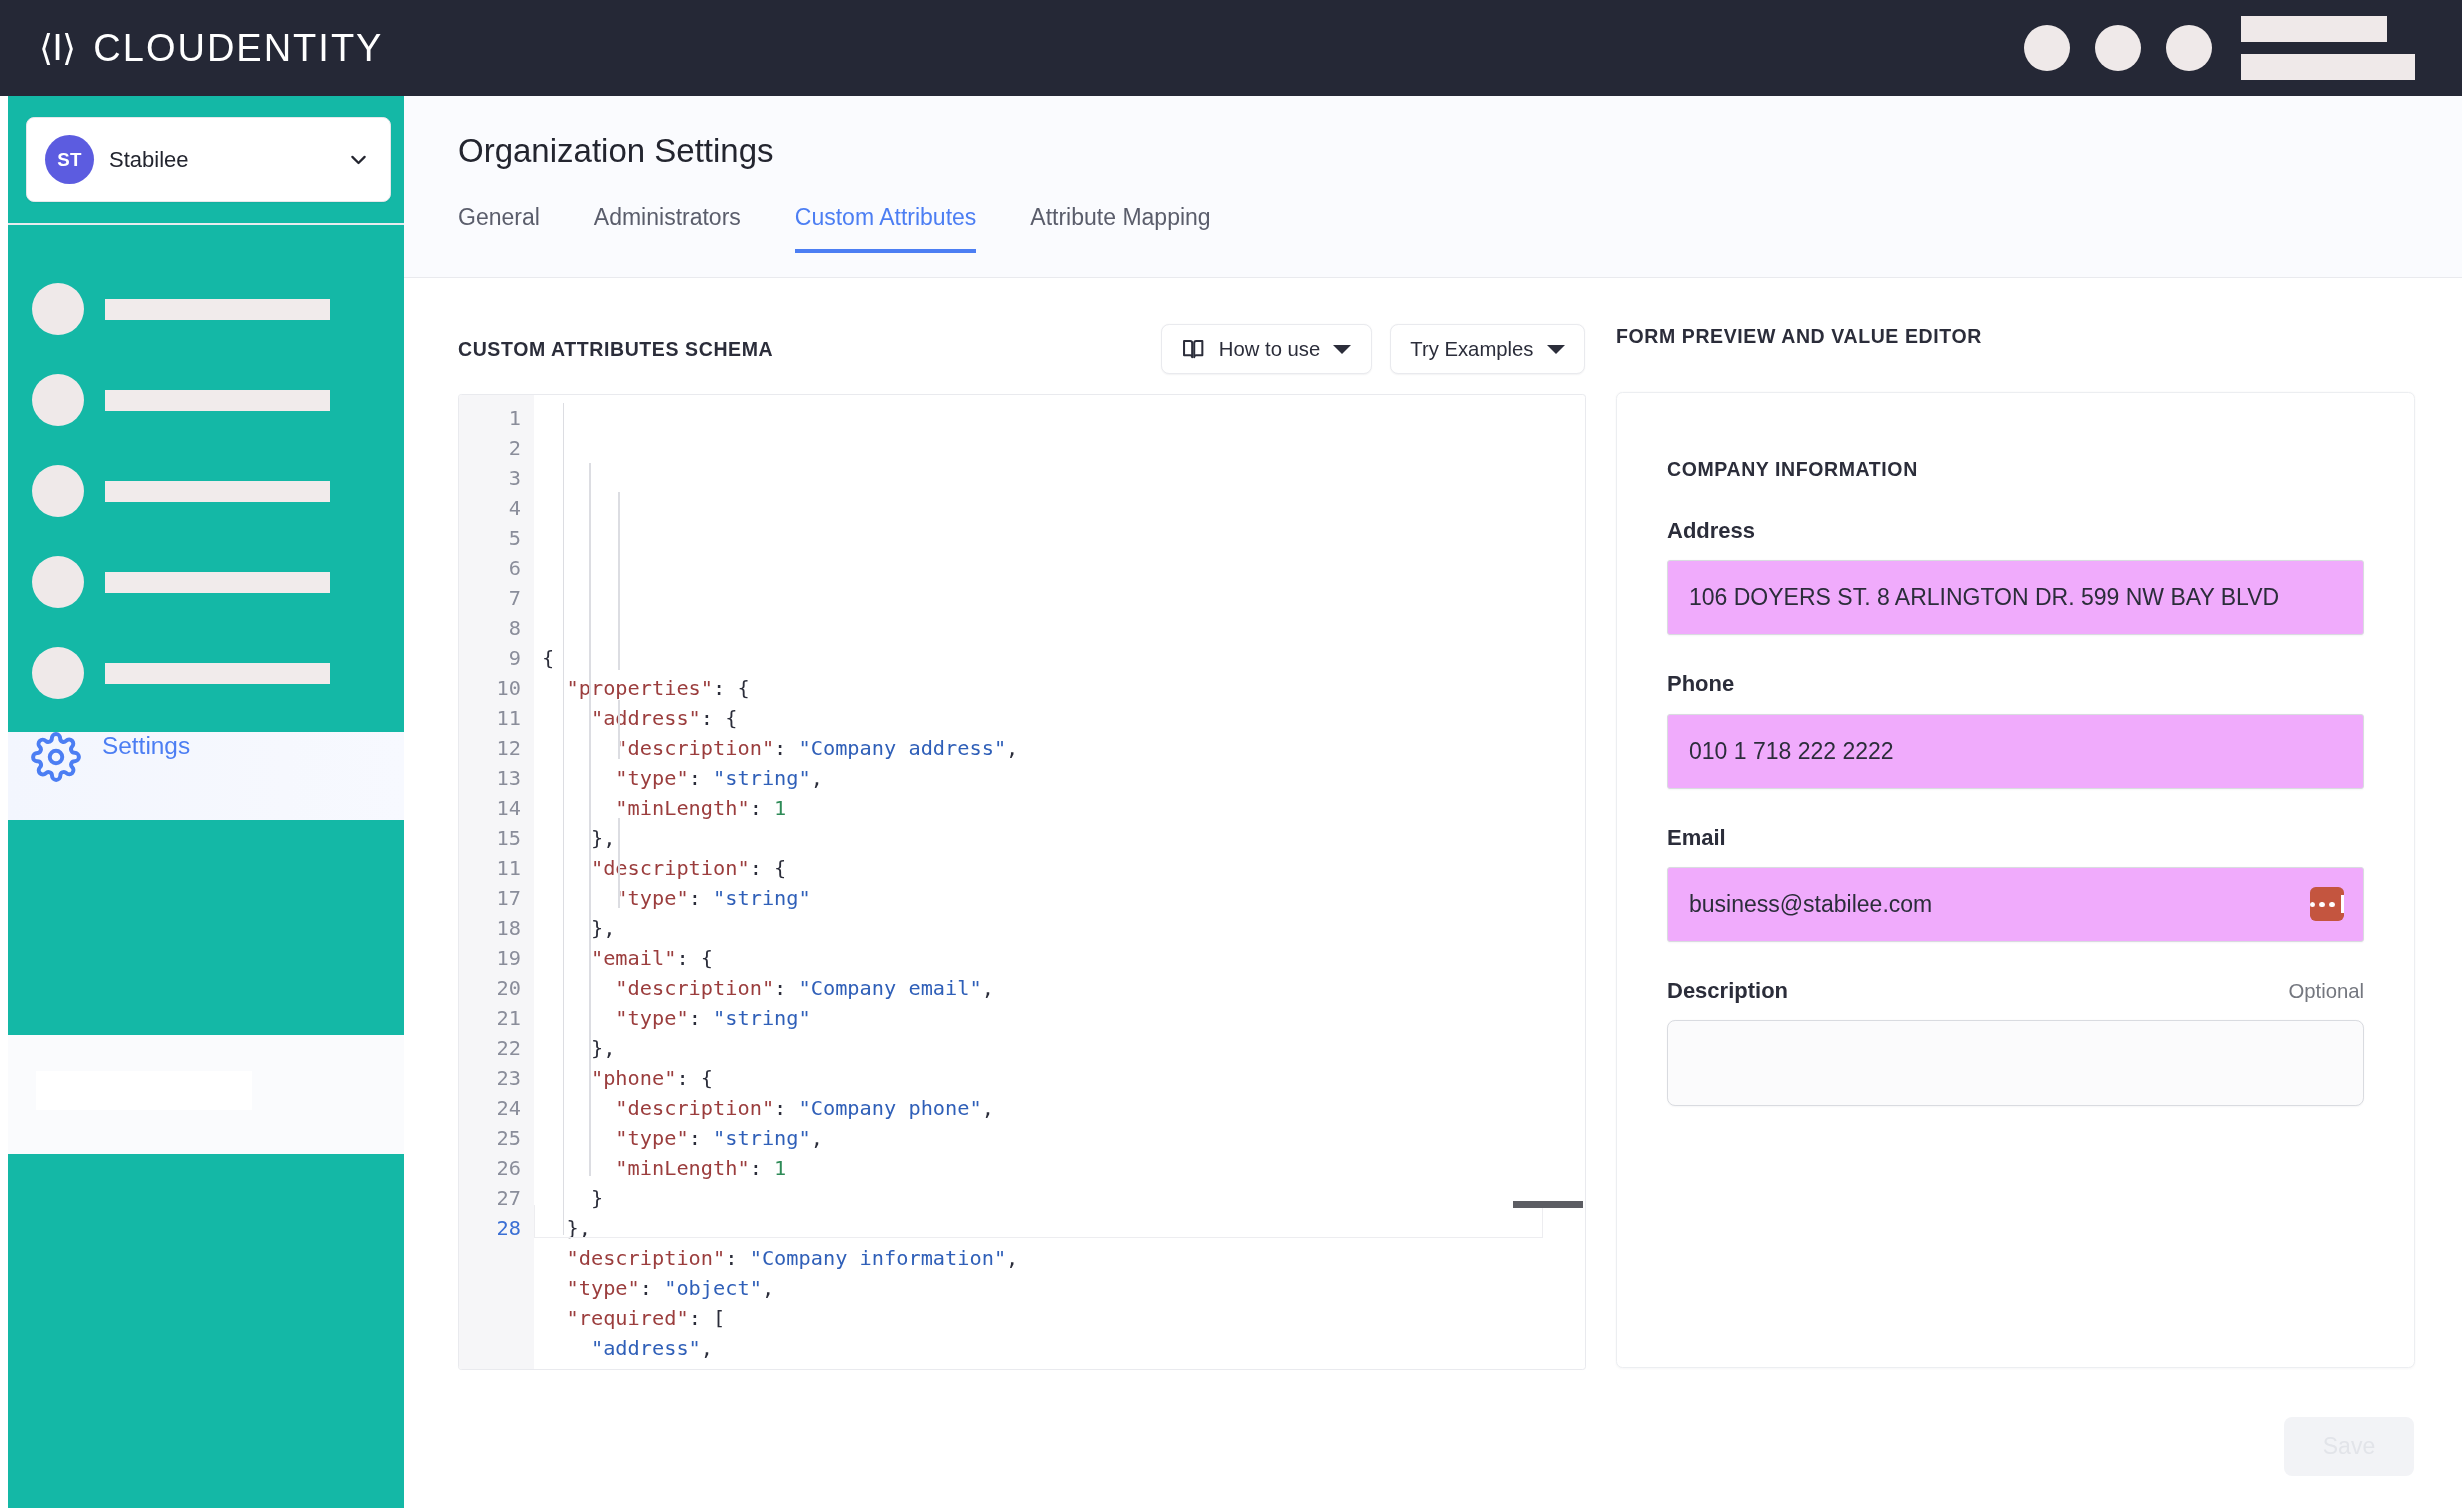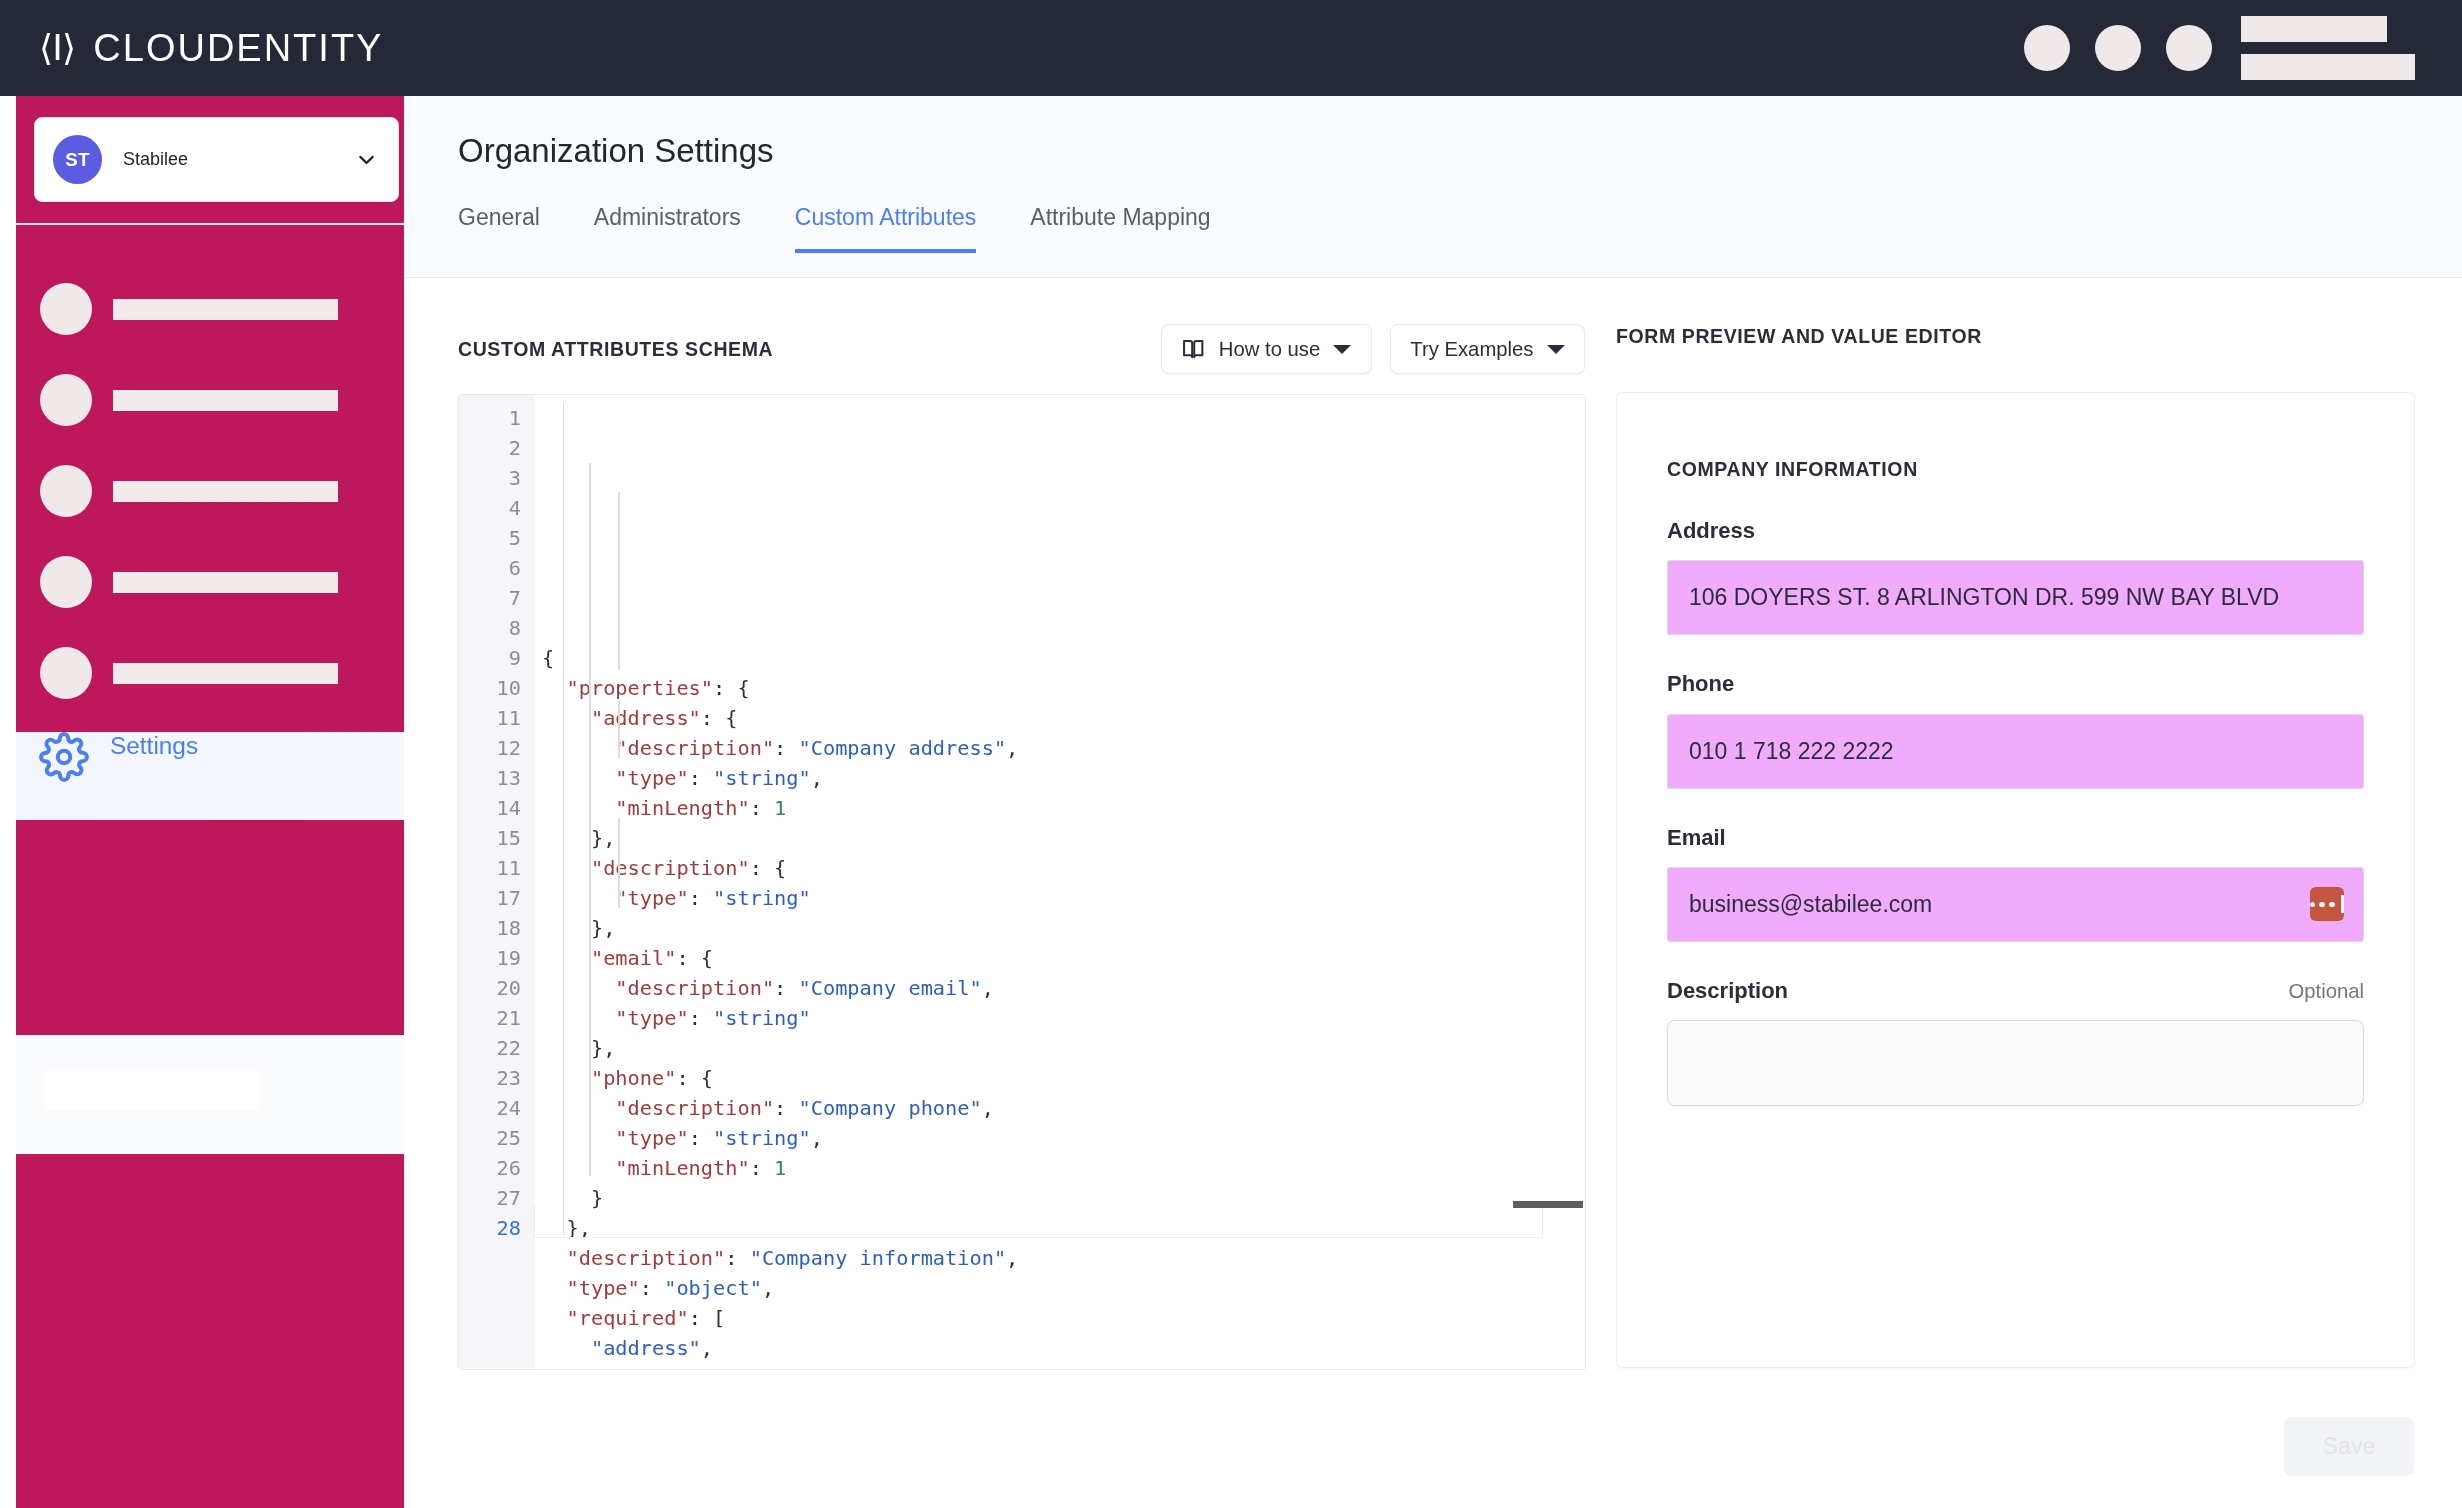--- a/index.html
+++ b/index.html
@@ -36,42 +36,42 @@
     width: 46px; height: 46px; border-radius: 50%;
     background: #efe9e9; margin-right: 25px;
   }
   .tb-bars { display: flex; flex-direction: column; gap: 11.4px; margin-left: 4.1px; }
   .tb-bar { height: 26px; background: #efe9e9; }
   .tb-bar.b1 { width: 146px; }
   .tb-bar.b2 { width: 174px; }
 
   
   .sidebar {
-    position: absolute; top: 96px; left: 16px;
+    position: absolute; top: 96px; left: 8px;
     width: 402px; height: 1413px;
-    background: #be185d;
+    background: #14b8a6;
     border-right: 1.6px solid #e9eaee;
   }
   .org-box {
     margin: 21px 18px 0 18px;
     height: 85px;
     border: 1.6px solid #e6e7eb; border-radius: 8.1px;
     background: #ffffff;
     display: flex; align-items: center;
     padding: 0 21px 0 18px;
     box-shadow: 0 0.8px 1.6px rgba(20,20,40,.05);
   }
   .org-avatar {
     width: 49px; height: 49px; border-radius: 50%;
     background: #5c5ce0; color: #ffffff;
     display: flex; align-items: center; justify-content: center;
     font-size: 18.7px; font-weight: 700; letter-spacing: 0.4px;
     flex: 0 0 auto;
   }
-  .org-name { margin-left: 21px; font-size: 18px; color: #23252f; flex: 1 1 auto; }
+  .org-name { margin-left: 15px; font-size: 22px; color: #23252f; flex: 1 1 auto; }
   .chev { width: 21px; height: 21px; flex: 0 0 auto; }
   .org-divider {
     margin-top: 21px; height: 1.6px; background: #e9eaee; width: 100%;
   }
 
   .nav-skeletons { padding: 39px 0 0 0; }
   .skel-row { display: flex; align-items: center; height: 91px; padding-left: 24.4px; }
   .skel-dot { width: 52px; height: 52px; border-radius: 50%; background: #efe9e9; flex:0 0 auto; }
   .skel-bar { height: 21px; background: #f1ebeb; margin-left: 21px; }
 

